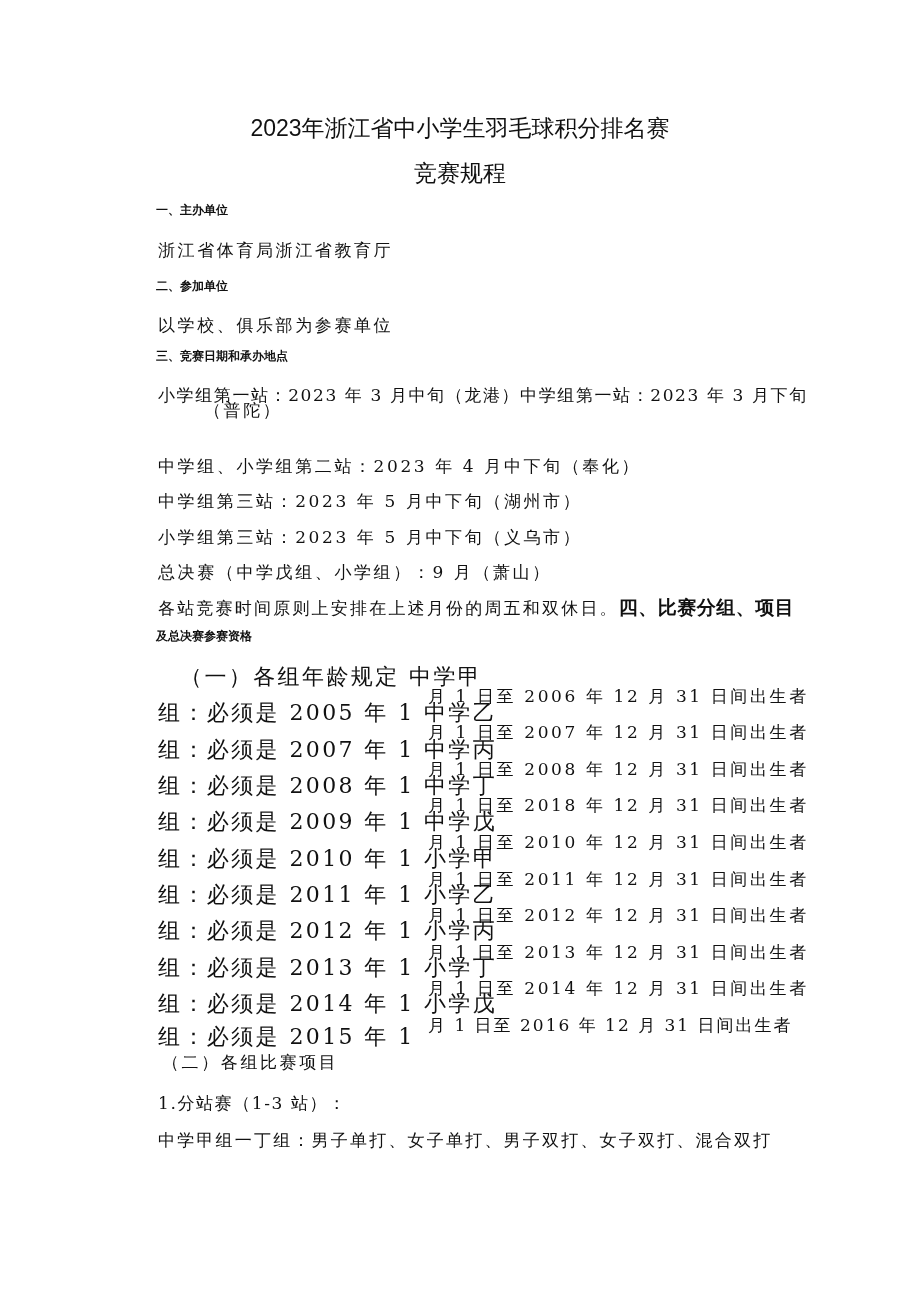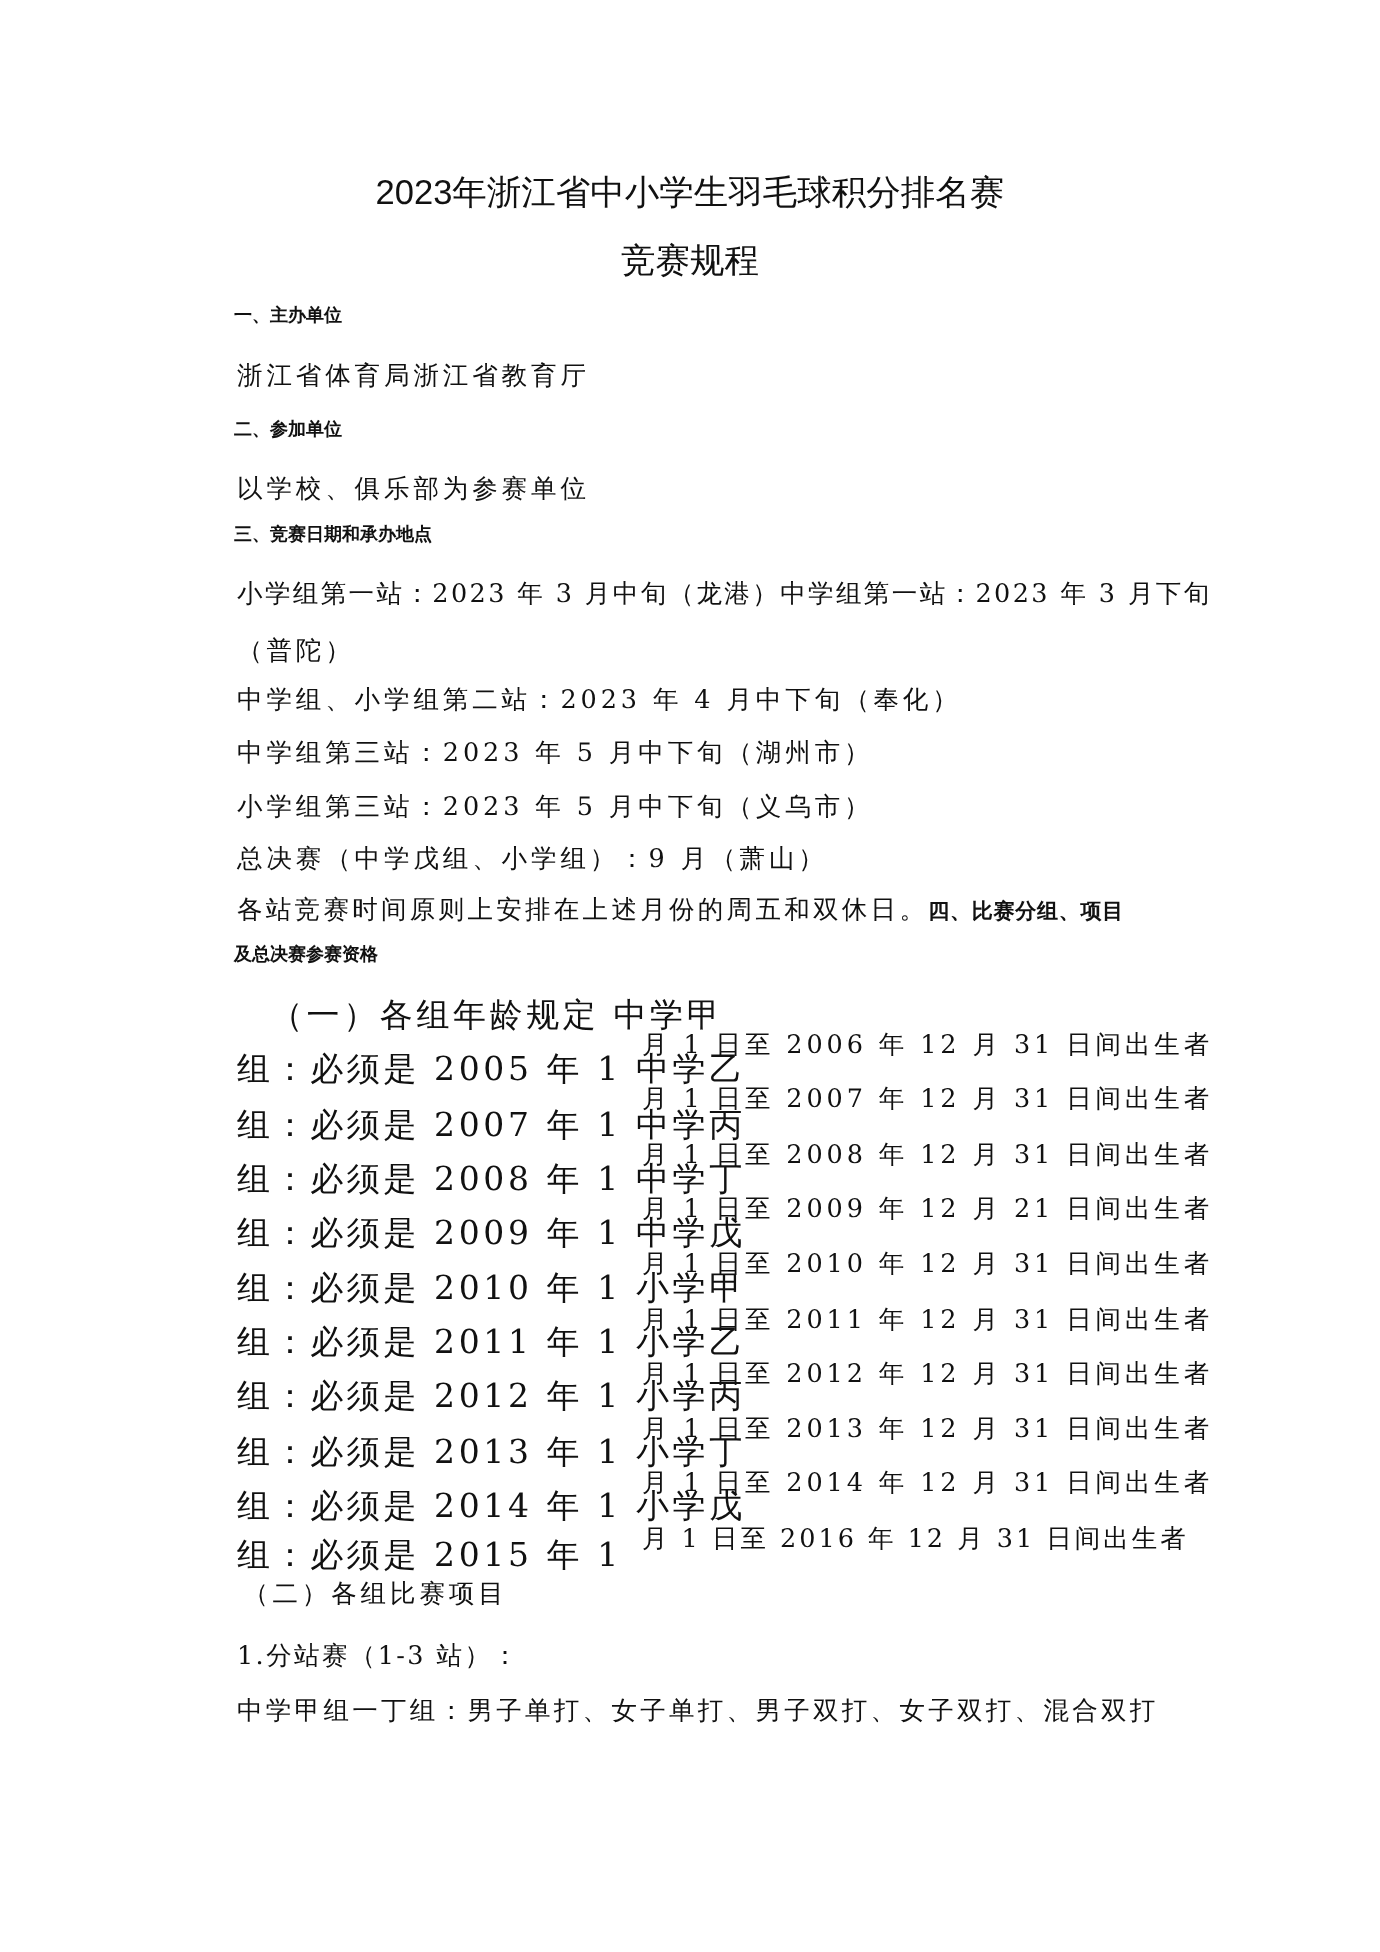--- a/index.html
+++ b/index.html
@@ -41,21 +41,21 @@
       left: 156px;
     }
     .body-text {
       font-size: 17px;
       letter-spacing: 2.6px;
       left: 158px;
     }
     .bold-inline {
       font-family: "DejaVu Sans", "Liberation Sans", sans-serif;
       font-weight: bold;
-      font-size: 14px;
+      font-size: 19px;
       letter-spacing: 0.5px;
       margin-top: 28px;
     }
     .left-col {
       font-size: 22px;
       letter-spacing: 2.4px;
       left: 158px;
     }
     .right-col {
       font-size: 17px;
@@ -72,21 +72,21 @@
   <div class="abs title title2">竞赛规程</div>
 
   <div class="abs heading" style="top:202px;">一、主办单位</div>
   <div class="abs body-text" style="top:239px;">浙江省体育局浙江省教育厅</div>
 
   <div class="abs heading" style="top:278px;">二、参加单位</div>
   <div class="abs heading" style="top:348px;">三、竞赛日期和承办地点</div>
 
   <div class="abs body-text" style="top:314px;">以学校、俱乐部为参赛单位</div>
   <div class="abs body-text" style="top:384px; letter-spacing:1.6px;">小学组第一站：2023 年 3 月中旬（龙港）中学组第一站：2023 年 3 月下旬</div>
-  <div class="abs body-text" style="top:422px;">（普陀）</div>
+  <div class="abs body-text" style="top:399px;margin-left:46px;">（普陀）</div>
   <div class="abs body-text" style="top:455px;">中学组、小学组第二站：2023 年 4 月中下旬（奉化）</div>
   <div class="abs body-text" style="top:490px;">中学组第三站：2023 年 5 月中下旬（湖州市）</div>
   <div class="abs body-text" style="top:526px;">小学组第三站：2023 年 5 月中下旬（义乌市）</div>
   <div class="abs body-text" style="top:561px;">总决赛（中学戊组、小学组）：9 月（萧山）</div>
   <div class="abs body-text" style="top:595px; letter-spacing:2.2px;">
     <span>各站竞赛时间原则上安排在上述月份的周五和双休日。</span><span class="bold-inline">四、比赛分组、项目</span>
   </div>
 
   <div class="abs heading" style="top:628px;">及总决赛参赛资格</div>
 
@@ -98,21 +98,21 @@
   <div class="abs left-col" style="top:844px;">组：必须是 2010 年 1  小学甲</div>
   <div class="abs left-col" style="top:880px;">组：必须是 2011 年 1  小学乙</div>
   <div class="abs left-col" style="top:916px;">组：必须是 2012 年 1  小学丙</div>
   <div class="abs left-col" style="top:953px;">组：必须是 2013 年 1  小学丁</div>
   <div class="abs left-col" style="top:989px;">组：必须是 2014 年 1  小学戊</div>
   <div class="abs left-col" style="top:1022px;">组：必须是 2015 年 1</div>
 
   <div class="abs right-col" style="top:685px;">月 1 日至 2006 年 12 月 31 日间出生者</div>
   <div class="abs right-col" style="top:721px;">月 1 日至 2007 年 12 月 31 日间出生者</div>
   <div class="abs right-col" style="top:758px;">月 1 日至 2008 年 12 月 31 日间出生者</div>
-  <div class="abs right-col" style="top:794px;">月 1 日至 2009 年 12 月 21 日间出生者</div>
+  <div class="abs right-col" style="top:794px;">月 1 日至 2018 年 12 月 31 日间出生者</div>
   <div class="abs right-col" style="top:831px;">月 1 日至 2010 年 12 月 31 日间出生者</div>
   <div class="abs right-col" style="top:868px;">月 1 日至 2011 年 12 月 31 日间出生者</div>
   <div class="abs right-col" style="top:904px;">月 1 日至 2012 年 12 月 31 日间出生者</div>
   <div class="abs right-col" style="top:941px;">月 1 日至 2013 年 12 月 31 日间出生者</div>
   <div class="abs right-col" style="top:977px;">月 1 日至 2014 年 12 月 31 日间出生者</div>
   <div class="abs right-col" style="top:1014px; letter-spacing:2px;">月 1 日至 2016 年 12 月 31  日间出生者</div>
 
   <div class="abs body-text" style="top:1051px; left:162px;">（二）各组比赛项目</div>
   <div class="abs body-text" style="top:1092px; letter-spacing:1.6px;">1.分站赛（1-3 站）：</div>
   <div class="abs body-text" style="top:1129px; letter-spacing:2.2px;">中学甲组一丁组：男子单打、女子单打、男子双打、女子双打、混合双打</div>

